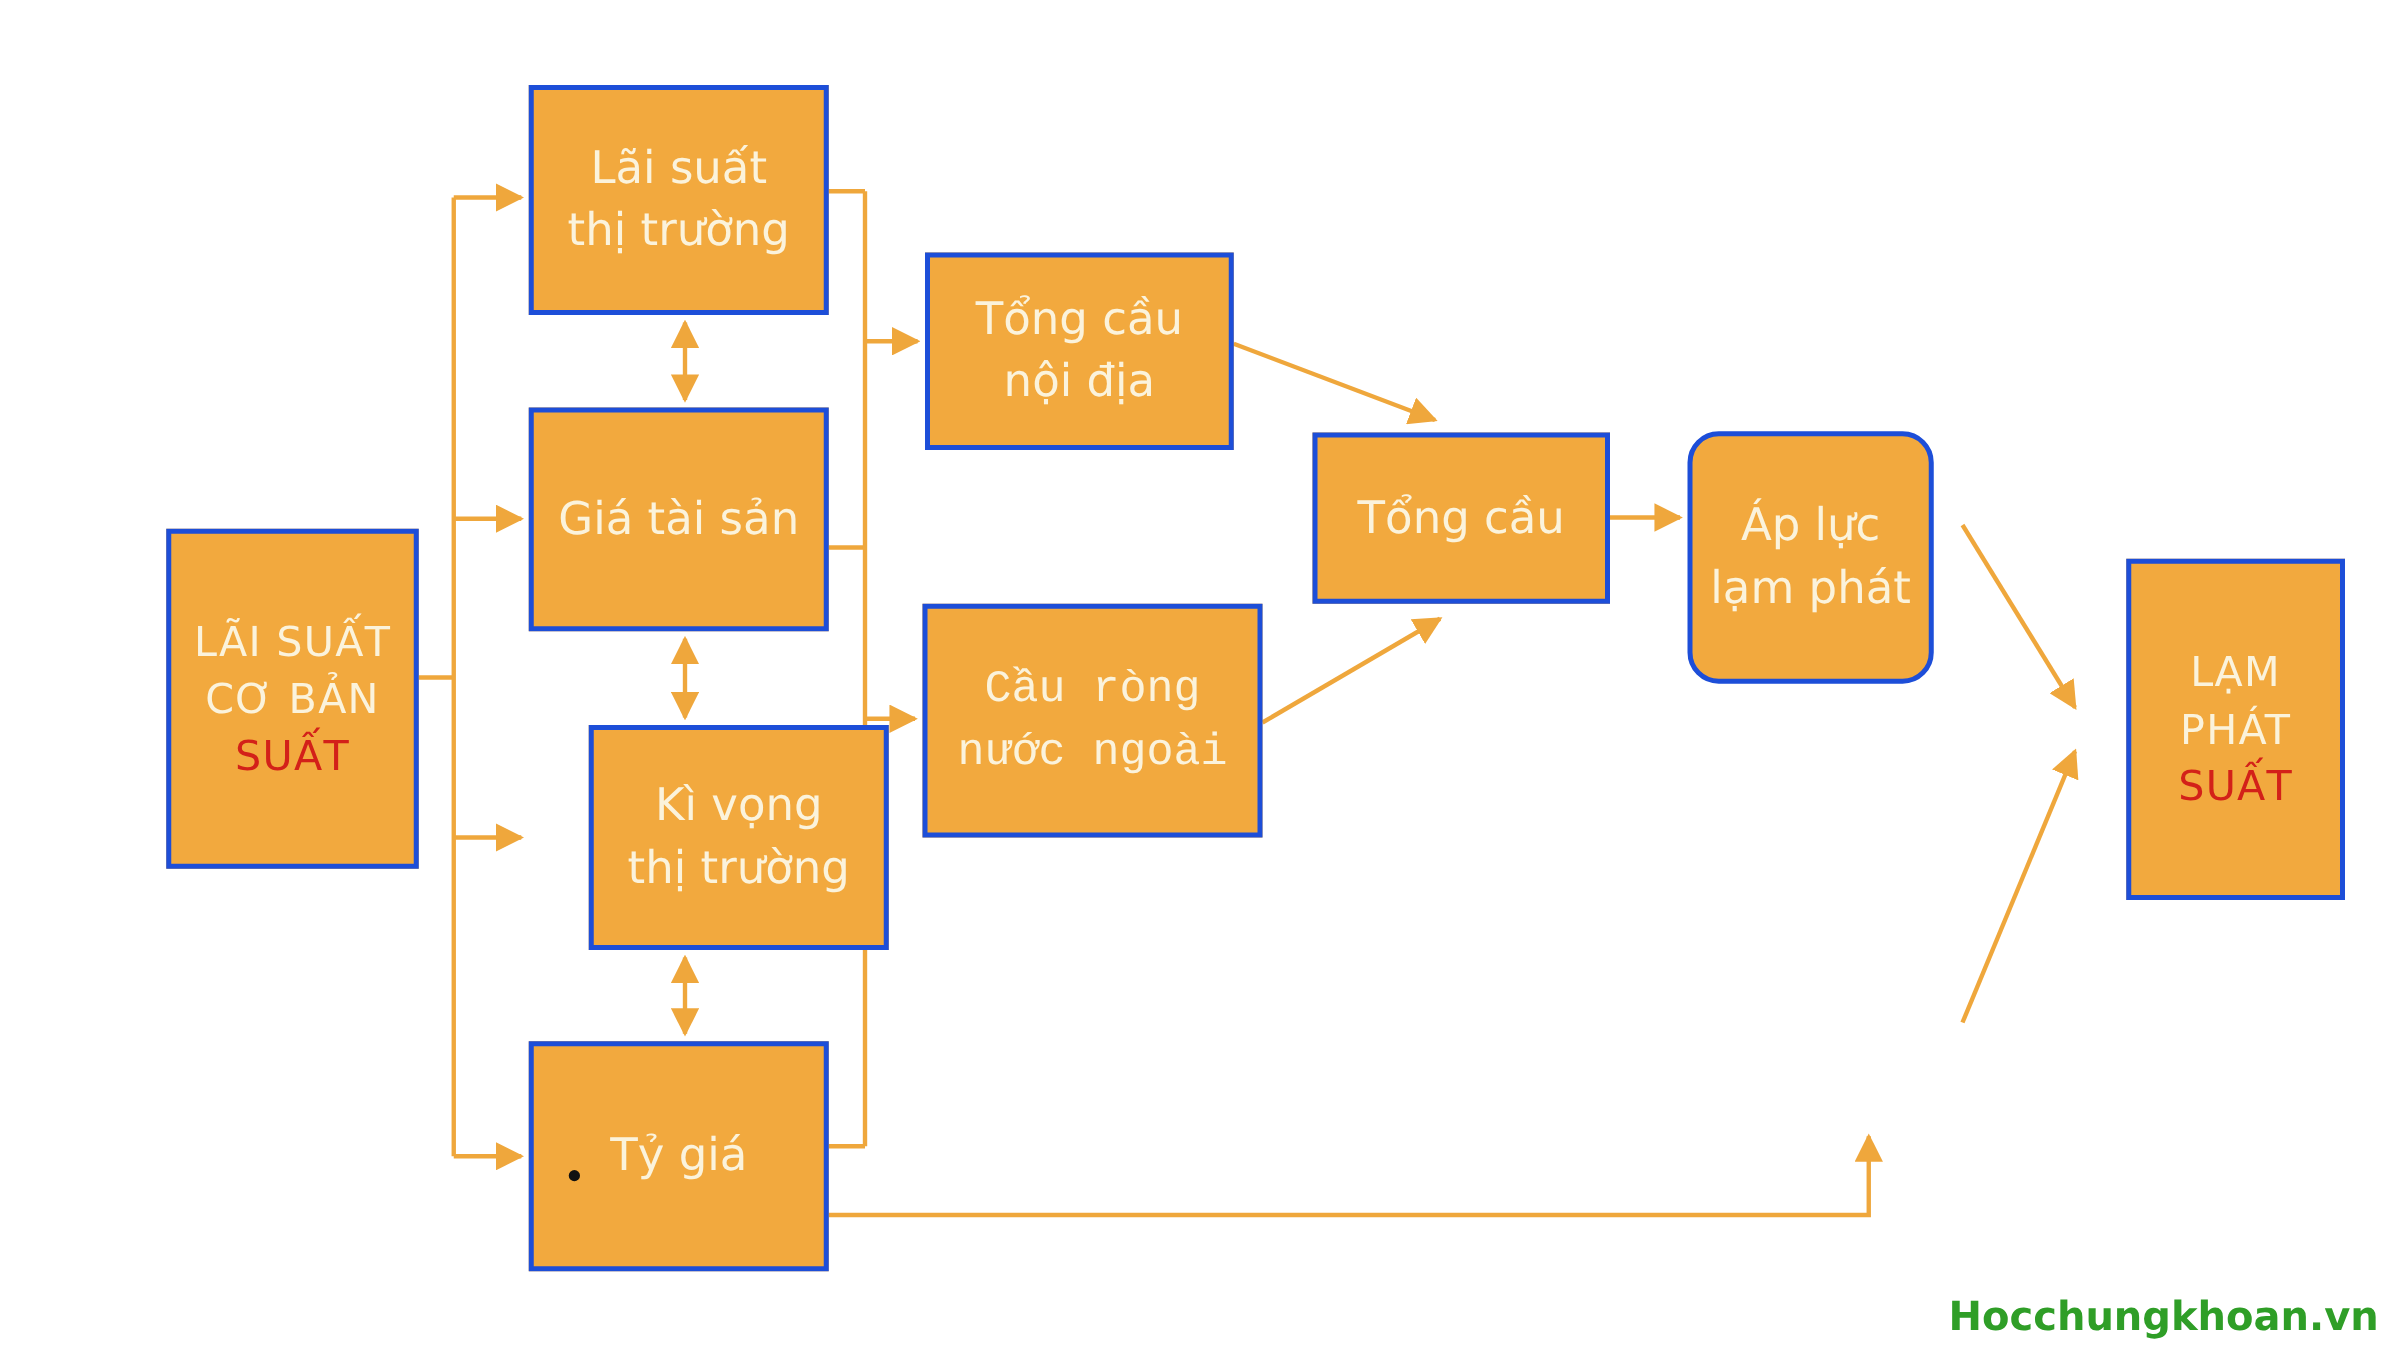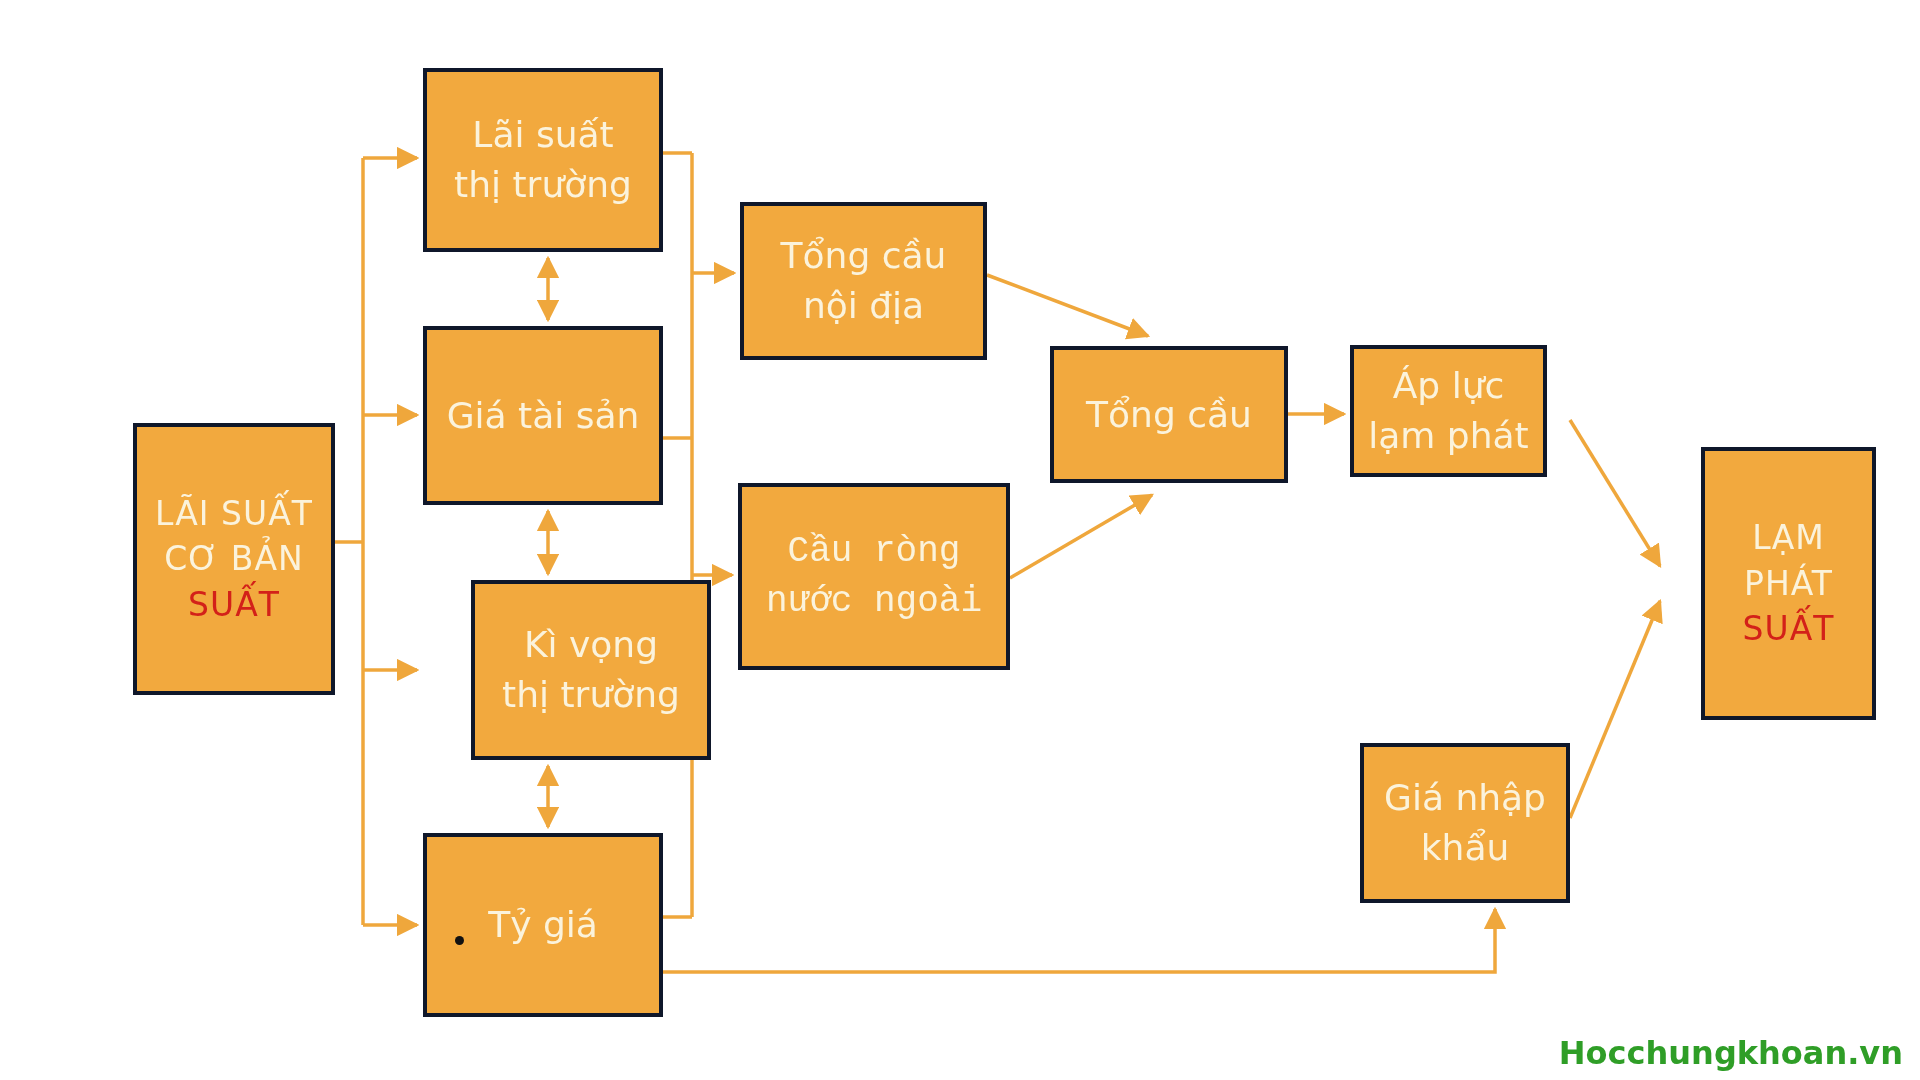--- a/index.html
+++ b/index.html
@@ -17,21 +17,21 @@
   }
   .connector-layer {
     position: absolute;
     left: 0; top: 0;
     width: 1920px;
     height: 1080px;
   }
   .node {
     position: absolute;
     background: #F2A93E;
-    border: 4px solid #0f172a;
+    border: 4px solid #1d4ed8;
     box-sizing: border-box;
     display: flex;
     flex-direction: column;
     align-items: center;
     justify-content: center;
     text-align: center;
     color: #FBF3DC;
     line-height: 1.38;
   }
   .node .label {
@@ -141,29 +141,25 @@
 
   <div class="node" style="left:738px; top:483px; width:272px; height:187px;font-family:Liberation Mono, monospace;">
     <span class="label">Cầu ròng
 nước ngoài</span>
   </div>
 
   <div class="node" style="left:1050px; top:346px; width:238px; height:137px;">
     <span class="label">Tổng cầu</span>
   </div>
 
-  <div class="node" style="left:1350px; top:345px; width:197px; height:132px;">
+  <div class="node" style="left:1350px; top:345px; width:197px; height:202px;border-radius:25px;">
     <span class="label">Áp lực
 lạm phát</span>
   </div>
 
-  <div class="node" style="left:1360px; top:743px; width:210px; height:160px;">
-    <span class="label">Giá nhập
-khẩu</span>
-  </div>
 
   <div class="node" style="left:1665px; top:447px; width:175px; height:273px;margin-left:36px;">
     <span class="label caps">LẠM
 PHÁT</span>
     <span class="accent">SUẤT</span>
   </div>
 
   <div class="watermark">Hocchungkhoan.vn</div>
 
 </div>

